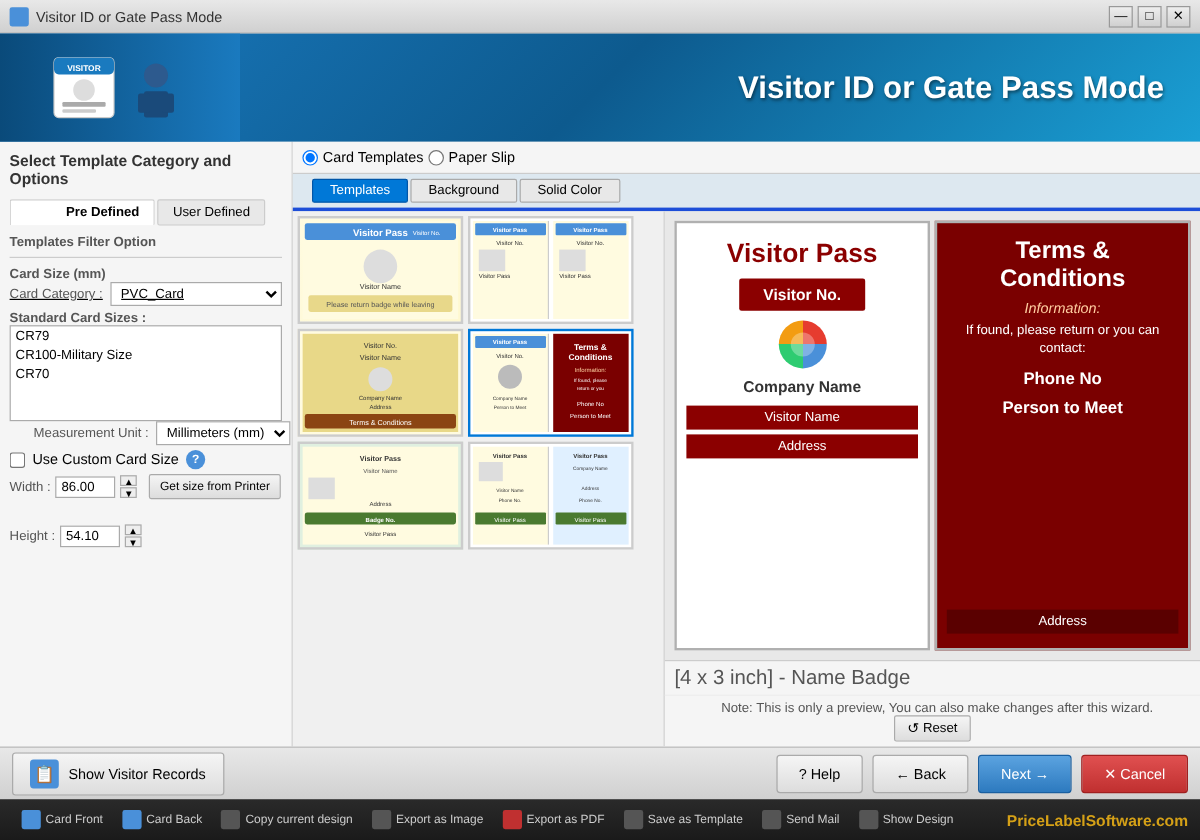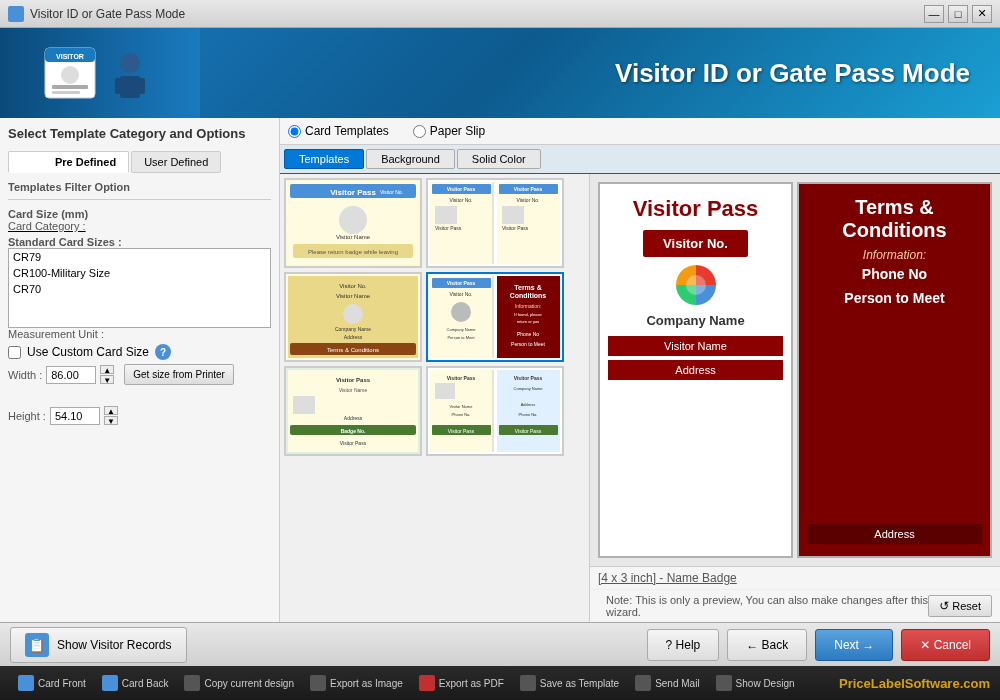--- a/index.html
+++ b/index.html
@@ -27,49 +27,49 @@
       position: absolute; left: 0; top: 0; bottom: 0; width: 200px;
       background: linear-gradient(to right, #0a4a7a, #1a7abf);
       display: flex; align-items: center; justify-content: center;
     }
     .header-title { color: #fff; font-size: 26px; font-weight: bold; text-shadow: 1px 1px 3px rgba(0,0,0,0.5); }
 
     
     .main-content { display: flex; height: calc(700px - 28px - 90px - 44px - 34px); }
 
     
-    .left-panel { width: 280px; background: #f5f5f5; border-right: 1px solid #ccc; padding: 8px; display: flex; flex-direction: column; gap: 6px; }
+    .left-panel { width: 244px; background: #f5f5f5; border-right: 1px solid #ccc; padding: 8px; display: flex; flex-direction: column; gap: 6px; }
     .panel-title { font-weight: bold; font-size: 13px; color: #333; margin-bottom: 4px; }
     .tab-row { display: flex; gap: 2px; }
     .tab-btn { padding: 4px 12px; border: 1px solid #ccc; background: #e8e8e8; cursor: pointer; font-size: 11px; border-radius: 2px; }
     .tab-btn.active { background: #fff; border-bottom-color: #fff; font-weight: bold; padding-left: 46px; }
     .section-label { font-size: 11px; color: #555; font-weight: bold; margin-top: 2px; }
     .filter-item { display: flex; align-items: center; gap: 6px; padding: 3px 4px; cursor: pointer; }
     .filter-item.selected { background: #0078d7; color: #fff; }
     .filter-icon { width: 18px; height: 14px; background: #4a90d9; border-radius: 1px; flex-shrink: 0; }
 
     .card-size-section { border-top: 1px solid #ccc; padding-top: 6px; }
     .row-field { display: flex; align-items: center; gap: 6px; margin-bottom: 4px; text-decoration: underline; }
     .row-label { font-size: 11px; color: #555; white-space: nowrap; }
     select.dropdown { border: 1px solid #aaa; background: #fff; padding: 2px 4px; font-size: 11px; flex: 1; }
     .std-card-list { border: 1px solid #aaa; background: #fff; height: 80px; overflow-y: auto; }
     .std-card-item { padding: 2px 4px; font-size: 11px; cursor: pointer; }
     .std-card-item.selected { background: #0078d7; color: #fff; }
-    .meas-row { display: flex; align-items: center; gap: 6px; margin-bottom: 4px; }
+    .meas-row { display: flex; align-items: center; gap: 6px; margin-bottom: 4px; margin-left: 20px; }
     .checkbox-row { display: flex; align-items: center; gap: 6px; margin-bottom: 4px; }
     .wh-row { display: flex; align-items: center; gap: 10px; }
     .wh-field { display: flex; align-items: center; gap: 4px; }
     .num-input { width: 50px; border: 1px solid #aaa; padding: 2px 4px; font-size: 11px; }
     .get-size-btn { background: linear-gradient(to bottom, #f5f5f5, #ddd); border: 1px solid #aaa; padding: 4px 8px; font-size: 10px; cursor: pointer; border-radius: 2px; display: flex; align-items: center; gap: 3px; }
 
     
     .right-panel { flex: 1; display: flex; flex-direction: column; background: #ebebeb; }
-    .template-top { display: flex; align-items: flex-start; gap: 24px; padding: 6px 8px; border-bottom: 1px solid #ccc; background: #f5f5f5; }
+    .template-top { display: flex; align-items: flex-start; gap: 4px; padding: 6px 8px; border-bottom: 1px solid #ccc; background: #f5f5f5; }
     .radio-option { display: flex; align-items: center; gap: 4px; font-size: 12px; cursor: pointer; }
-    .sub-tabs { display: flex; gap: 2px; padding: 4px 4px; border-bottom: 1px solid #1d4ed8; background: #dde8f0; }
+    .sub-tabs { display: flex; gap: 2px; padding: 4px 16px; border-bottom: 3px solid #1d4ed8; background: #dde8f0; }
     .sub-tab { padding: 3px 14px; border: 1px solid #aaa; background: #e8e8e8; font-size: 11px; cursor: pointer; border-radius: 2px; }
     .sub-tab.active { background: #0078d7; color: #fff; border-color: #0056a8; }
 
     
     .template-main { display: flex; flex: 1; overflow: hidden; }
     .template-grid-panel { width: 310px; border-right: 1px solid #ccc; overflow-y: auto; background: #f0f0f0; padding: 4px; }
     .template-row { display: flex; gap: 4px; margin-bottom: 4px; }
     .template-thumb { width: 138px; height: 90px; border: 2px solid #ccc; background: #fff; cursor: pointer; overflow: hidden; position: relative; display: flex; align-items: center; justify-content: center; }
     .template-thumb.selected { border-color: #0078d7; border-width: 2px; }
 
@@ -85,21 +85,21 @@
     .pv-visitor-name { background: #8b0000; color: #fff; width: 100%; text-align: center; padding: 4px; font-size: 11px; margin-top: 4px; }
     .pv-address { background: #8b0000; color: #fff; width: 100%; text-align: center; padding: 4px; font-size: 11px; margin-top: 4px; }
     .pv-back-title { font-size: 20px; font-weight: bold; color: #fff; margin-bottom: 6px; text-align: center; }
     .pv-info-label { font-size: 12px; color: #ffcca0; margin-bottom: 4px; font-style: italic; }
     .pv-info-text { font-size: 11px; color: #fff; text-align: center; margin-bottom: 8px; line-height: 1.4; }
     .pv-phone { font-size: 14px; font-weight: bold; color: #fff; margin-bottom: 8px; }
     .pv-person { font-size: 14px; font-weight: bold; color: #fff; margin-bottom: 4px; }
     .pv-addr-back { background: #5a0000; color: #fff; width: 100%; text-align: center; padding: 4px; font-size: 11px; margin-top: auto; }
 
     .preview-info-bar { background: #f5f5f5; border-top: 1px solid #ccc; padding: 4px 8px; display: flex; align-items: center; justify-content: space-between; }
-    .size-label { font-size: 12px; color: #555; text-decoration: underline; }
+    .size-label { font-size: 17px; color: #555; }
     .note-text { font-size: 11px; color: #555; flex: 1; margin-left: 8px; }
     .reset-btn { background: linear-gradient(to bottom, #f5f5f5, #ddd); border: 1px solid #aaa; padding: 3px 10px; font-size: 11px; cursor: pointer; border-radius: 2px; display: flex; align-items: center; gap: 3px; }
 
     
     .bottom-toolbar { height: 44px; background: linear-gradient(to bottom, #e8e8e8, #d0d0d0); border-top: 1px solid #aaa; display: flex; align-items: center; padding: 0 10px; gap: 8px; }
     .toolbar-btn { display: flex; align-items: center; gap: 6px; padding: 6px 18px; border: 1px solid #aaa; background: linear-gradient(to bottom, #f5f5f5, #ddd); cursor: pointer; font-size: 12px; border-radius: 3px; height: 32px; }
     .toolbar-btn.primary { background: linear-gradient(to bottom, #5ba3e0, #2d7abf); color: #fff; border-color: #1a5fa0; }
     .toolbar-btn.secondary { background: linear-gradient(to bottom, #f5f5f5, #ddd); }
     .toolbar-btn.danger { background: linear-gradient(to bottom, #e05050, #c03030); color: #fff; border-color: #a02020; }
     .show-records-btn { display: flex; align-items: center; gap: 8px; padding: 4px 14px; border: 1px solid #aaa; background: linear-gradient(to bottom, #f5f5f5, #ddd); cursor: pointer; font-size: 12px; border-radius: 3px; height: 36px; }
@@ -163,29 +163,35 @@
       <button class="tab-btn active">Pre Defined</button>
       <button class="tab-btn">User Defined</button>
     </div>
 
     <div class="section-label">Templates Filter Option</div>
 
     <div class="card-size-section">
       <div class="section-label">Card Size (mm)</div>
       <div class="row-field">
         <span class="row-label">Card Category :</span>
+        <select class="dropdown">
+          <option>PVC_Card</option>
+        </select>
       </div>
       <div class="section-label">Standard Card Sizes :</div>
       <div class="std-card-list">
         <div class="std-card-item">CR79</div>
         <div class="std-card-item">CR100-Military Size</div>
         <div class="std-card-item">CR70</div>
       </div>
       <div class="meas-row">
         <span class="row-label">Measurement Unit :</span>
+        <select class="dropdown">
+          <option>Millimeters (mm)</option>
+        </select>
       </div>
       <div class="checkbox-row">
         <input type="checkbox" style="">
         <span>Use Custom Card Size</span>
         <span style="width:16px;height:16px;background:#4a90d9;border-radius:50%;color:#fff;display:inline-flex;align-items:center;justify-content:center;font-size:10px;font-weight:bold;cursor:pointer;">?</span>
       </div>
       <div class="wh-row">
         <div class="wh-field">
           <span class="row-label">Width :</span>
           <input type="text" class="num-input" value="86.00" style="">
@@ -354,30 +360,31 @@
             <div class="pv-visitor-name">Visitor Name</div>
             <div class="pv-address">Address</div>
           </div>
 
           <div class="preview-card-back">
             <div class="pv-back-title">
               <span>Terms &amp;</span><br>
               <span>Conditions</span>
             </div>
             <div class="pv-info-label">Information:</div>
+            <div class="pv-info-text">If found, please return or you can contact:</div>
             <div class="pv-phone">Phone No</div>
             <div class="pv-person">Person to Meet</div>
             <div class="pv-addr-back">Address</div>
           </div>
         </div>
 
         <div class="preview-info-bar">
           <span class="size-label">[4 x 3 inch] - Name Badge</span>
         </div>
-        <div style="display:flex;align-items:center;padding:4px 8px;background:#f5f5f5;border-top:1px solid #eee;">
+        <div style="display:flex;align-items:center;padding:4px 8px;background:#f5f5f5;border-top:1px solid #eee;flex-direction:column;">
           <span class="note-text">Note: This is only a preview, You can also make changes after this wizard.</span>
           <button class="reset-btn">
             <span style="font-size:12px;">↺</span>
             <span>Reset</span>
           </button>
         </div>
       </div>
     </div>
   </div>
 </div>

